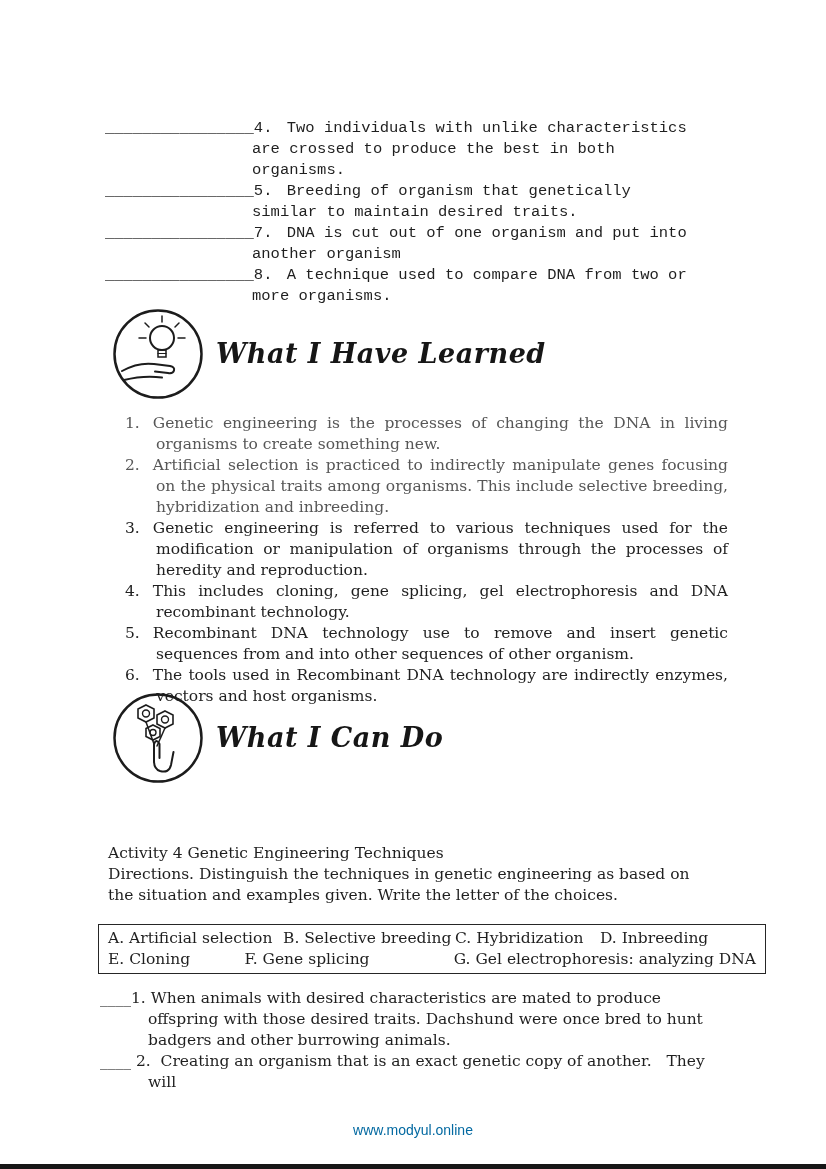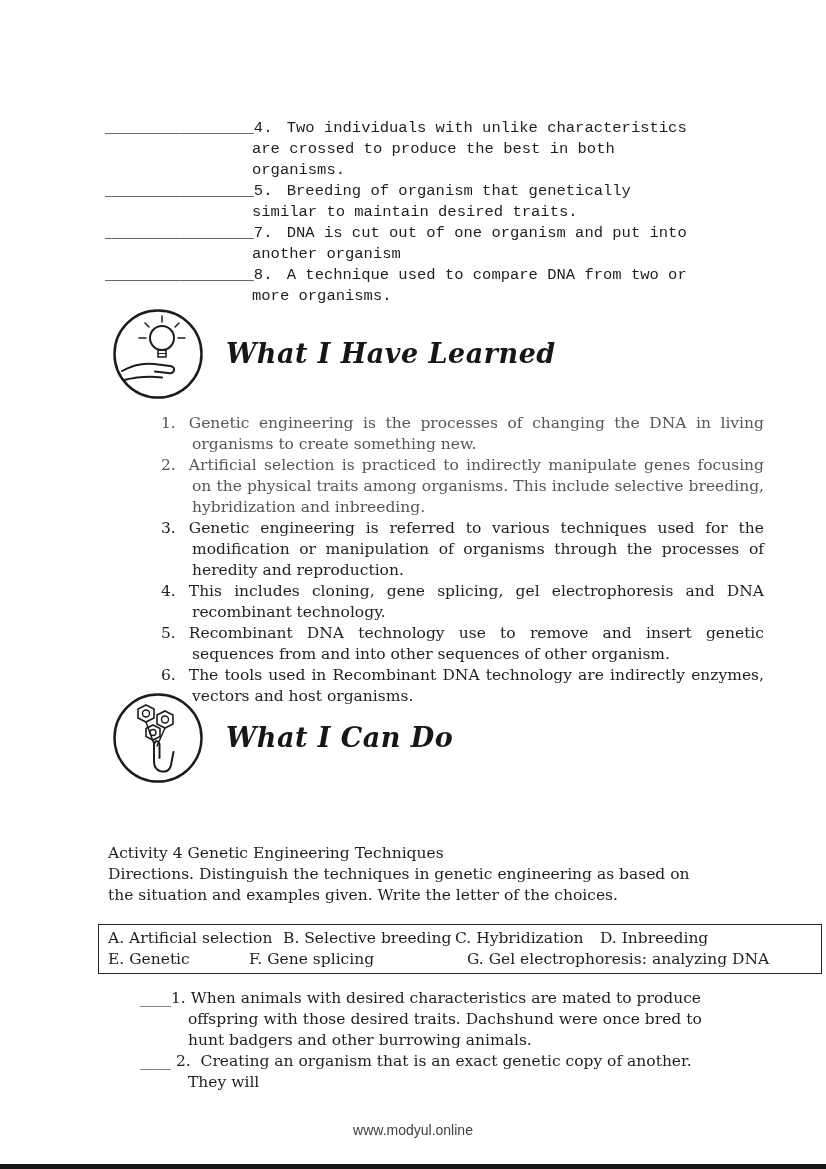--- a/index.html
+++ b/index.html
@@ -15,55 +15,55 @@
     color: #1f1f1f;
     overflow: hidden;
   }
 
   
   .fill-blanks { position: absolute; top: 118px; left: 105px; width: 600px; }
   .fb-item { padding-left: 147px; text-indent: -147px; font-family: Liberation Mono, monospace; }
   .fb-item .num { margin-right: 5px; }
 
   
-  .section-head { position: absolute; left: 112px; display: flex; align-items: center; gap: 22px; }
+  .section-head { position: absolute; left: 112px; display: flex; align-items: center; gap: 12px; }
   .head-learned { top: 308px; }
   .head-cando { top: 692px; }
   .section-head h2 {
     font-size: 27px; line-height: 30px;
     font-weight: bold; font-style: italic;
     letter-spacing: 0.5px; color: #161616;
   }
   .icon-circle svg { display: block; }
 
   
-  .learned-list { position: absolute; top: 413px; left: 125px; width: 603px; margin-left: 36px; }
+  .learned-list { position: absolute; top: 413px; left: 125px; width: 603px; }
   .wl-item { padding-left: 31px; text-indent: -31px; text-align: justify; }
   .wl-num { margin-right: 13px; }
   .muted { color: #575757; }
 
   
   .activity { position: absolute; top: 843px; left: 108px; width: 592px; }
 
   .choices-box {
-    position: absolute; top: 924px; left: 98px; width: 724px;
+    position: absolute; top: 924px; left: 98px; width: 668px;
     border: 1.5px solid #262626; padding: 3px 9px;
   }
   .choices-row { display: flex; }
   .choice { display: block; white-space: nowrap; }
   .wA { width: 175px; } .wB { width: 172px; } .wC { width: 145px; }
   .wE { width: 117px; } .wF { width: 218px; margin-left: 24px; }
 
   .questions { position: absolute; top: 988px; left: 100px; width: 628px; }
-  .q-item { padding-left: 48px; text-indent: -48px; white-space: pre-wrap; margin-left: 40px; }
+  .q-item { padding-left: 48px; text-indent: -48px; white-space: pre-wrap; }
 
   
   .watermark {
     position: absolute; top: 1120px; left: 0; right: 0;
-    text-align: center; color: #404040;
+    text-align: center; color: #0369a1;
     font-family: "Liberation Sans", sans-serif; font-size: 14px;
   }
   .bottom-bar { position: absolute; left: 0; bottom: 0; width: 100%; height: 5px; background: #161616; }
 </style>
 </head>
 <body>
 
 <div class="page">
 
   <section class="fill-blanks">
@@ -125,21 +125,21 @@
   </section>
 
   <div class="choices-box">
     <div class="choices-row">
       <span class="choice wA">A. Artificial selection</span>
       <span class="choice wB">B. Selective breeding</span>
       <span class="choice wC">C. Hybridization</span>
       <span class="choice">D. Inbreeding</span>
     </div>
     <div class="choices-row">
-      <span class="choice wE">E. Genetic</span>
+      <span class="choice wE">E. Cloning</span>
       <span class="choice wF">F. Gene splicing</span>
       <span class="choice">G. Gel electrophoresis: analyzing DNA</span>
     </div>
   </div>
 
   <section class="questions">
     <div class="q-item"><span class="blank">____</span><span class="qnum">1. </span><span class="q-text">When animals with desired characteristics are mated to produce offspring with those desired traits. Dachshund were once bred to hunt badgers and other burrowing animals.</span></div>
     <div class="q-item"><span class="blank">____</span><span class="qnum"> 2.  </span><span class="q-text">Creating an organism that is an exact genetic copy of another.   They will</span></div>
   </section>
 

